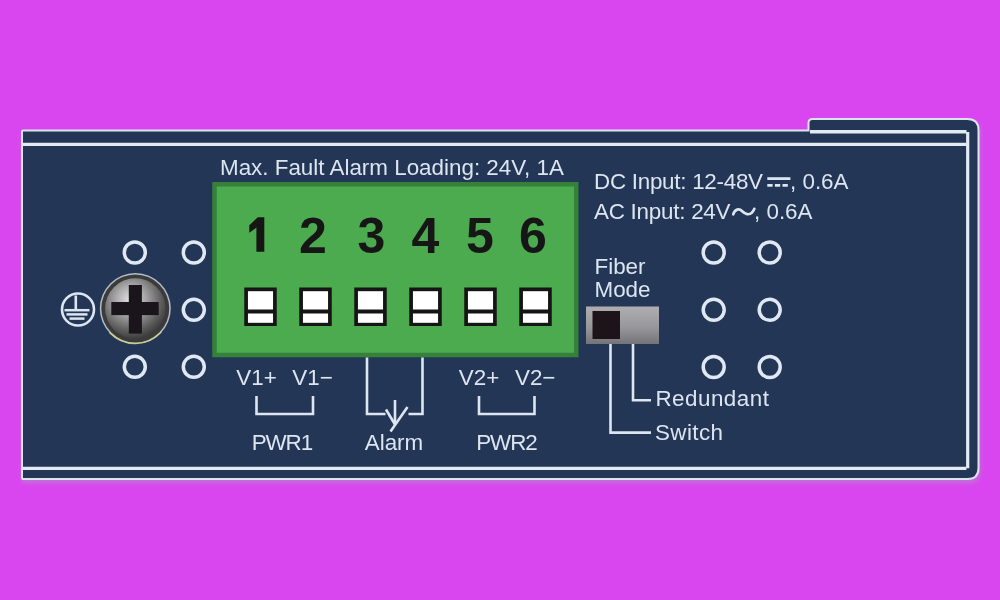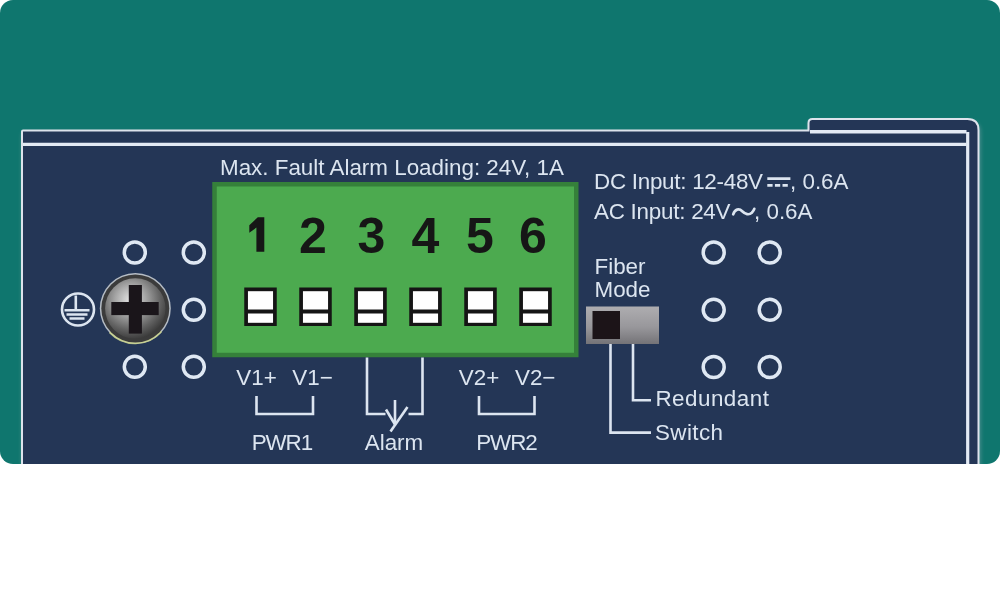--- a/index.html
+++ b/index.html
@@ -1,16 +1,16 @@
 <!DOCTYPE html>
 <html><head>
 <meta charset="utf-8">
 <style>
   html,body{margin:0;padding:0;background:#ffffff;}
-  #stage{position:relative;width:1000px;height:464px;background:#0f766e;overflow:hidden;border-radius:13px;}
+  #stage{position:relative;width:1000px;height:600px;background:#d946ef;overflow:hidden;}
   svg{display:block;}
   text{font-family:"Liberation Sans", sans-serif;}
 </style>
 </head>
 <body>
 <div id="stage">
 <svg width="1000" height="600" viewBox="0 0 1000 600">
   <defs>
     <radialGradient id="screwg" cx="0.42" cy="0.36" r="0.72">
       <stop offset="0" stop-color="#e4e4e4"></stop>

